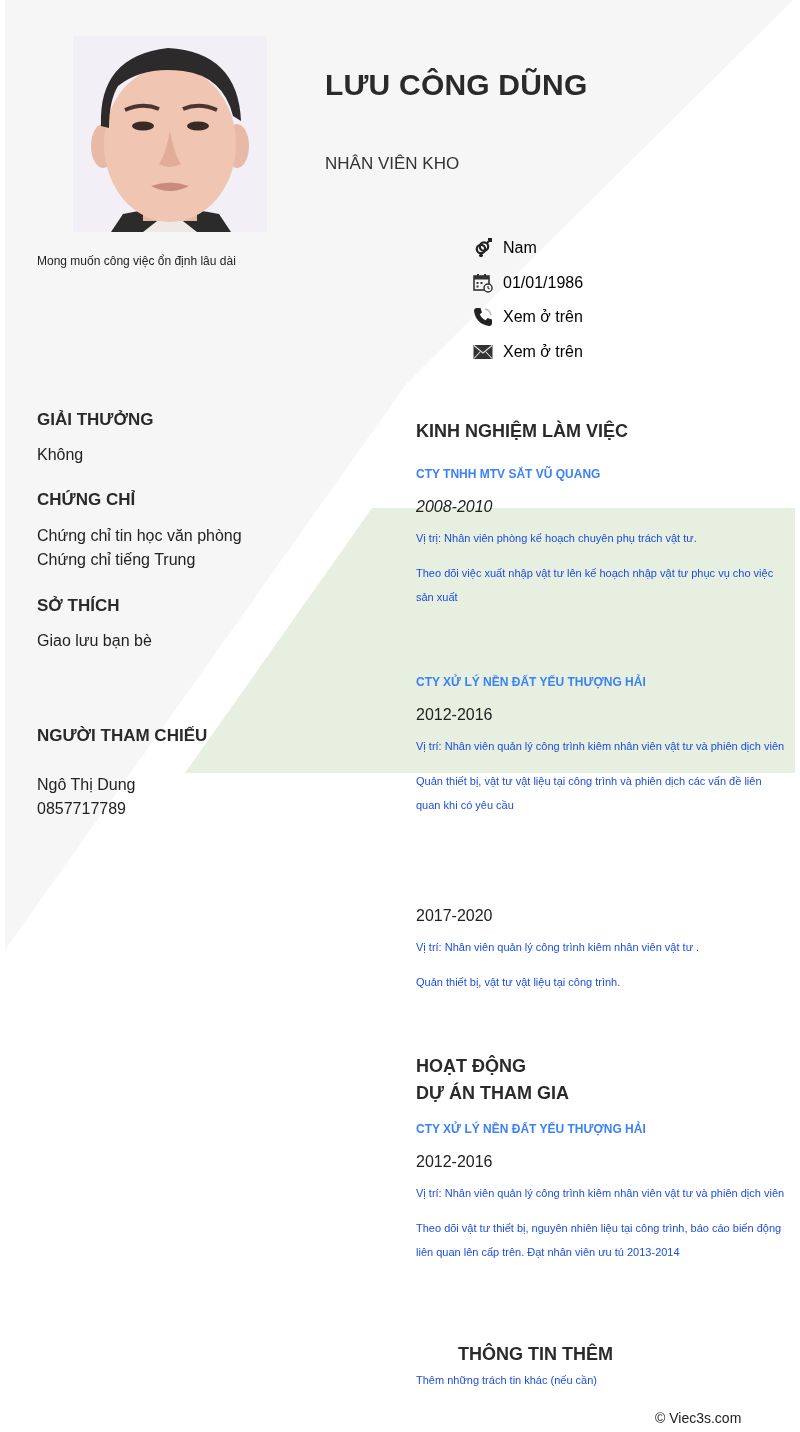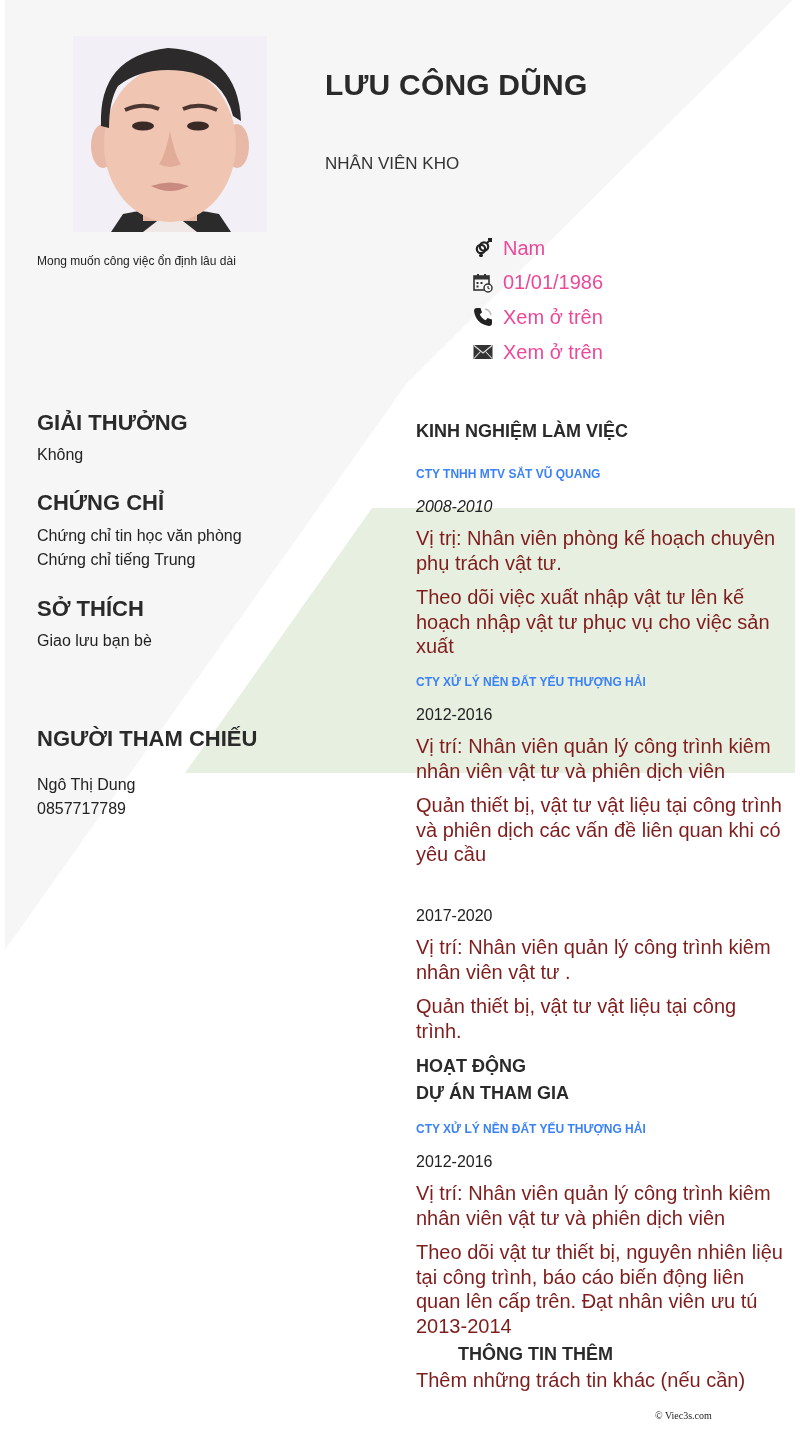--- a/index.html
+++ b/index.html
@@ -7,29 +7,29 @@
     body { position: relative; font-family: "Liberation Sans", "DejaVu Sans", sans-serif; color: #222; }
     .bg-shapes { position: absolute; left: 0; top: 0; width: 800px; height: 1432px; z-index: 0; }
     .abs { position: absolute; z-index: 1; }
     .photo { left: 73px; top: 36px; width: 194px; height: 196px; background: #f3f1f6; overflow: hidden; }
     .name { left: 325px; top: 68px; font-size: 30px; font-weight: bold; color: #2a2a2a; letter-spacing: 0.2px; }
     .job { left: 325px; top: 118px; font-size: 17px; color: #333; margin-top: 36px; }
     .objective { left: 37px; top: 254px; font-size: 12px; color: #222; }
     .contact { left: 472px; top: 231px; width: 300px; }
     .contact-row { display: flex; align-items: center; height: 34.6px; }
     .contact-icon { width: 22px; height: 22px; margin-right: 9px; display: flex; align-items: center; justify-content: center; }
-    .contact-text { font-size: 20px; color: #ec4899; }
-    .left-sec-title { font-size: 22px; font-weight: bold; color: #2a2a2a; }
+    .contact-text { font-size: 16px; color: #000000; }
+    .left-sec-title { font-size: 17px; font-weight: bold; color: #2a2a2a; }
     .left-sec-body { font-size: 16px; color: #222; line-height: 24px; }
     .right-col { left: 416px; width: 370px; }
     .sec-title { font-size: 18px; font-weight: bold; color: #2a2a2a; line-height: 27px; }
     .company { font-size: 12px; font-weight: bold; color: #3b82f6; }
     .period { font-size: 16px; color: #222; }
-    .para { font-size: 20px; color: #7f1d1d; line-height: 24.5px; }
-    .footer { left: 655px; top: 1410px; font-family: Liberation Serif, serif; font-size: 10px; color: #222; }
+    .para { font-size: 11px; color: #1d4ed8; line-height: 24.5px; }
+    .footer { left: 655px; top: 1410px; font-family: Liberation Sans, sans-serif; font-size: 14px; color: #222; }
   </style>
 </head>
 <body>
 
 <svg class="bg-shapes" viewBox="0 0 800 1432" width="800" height="1432">
   <polygon points="5,0 793,0 407,383 5,950" fill="#f6f6f6"></polygon>
   <polygon points="372,508 795,508 795,773 185,773" fill="#e7efe0"></polygon>
 </svg>
 
 <div class="abs photo">

